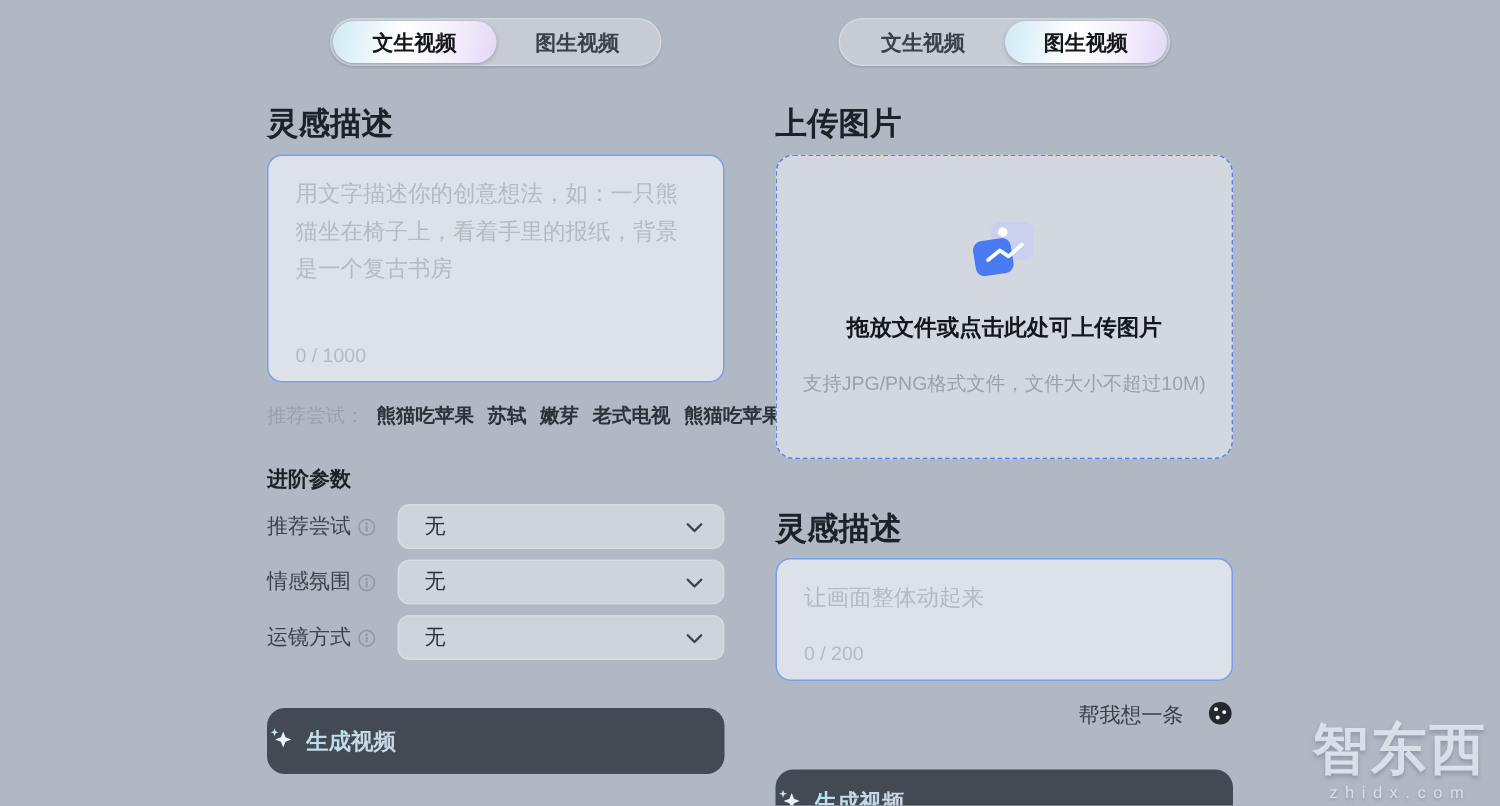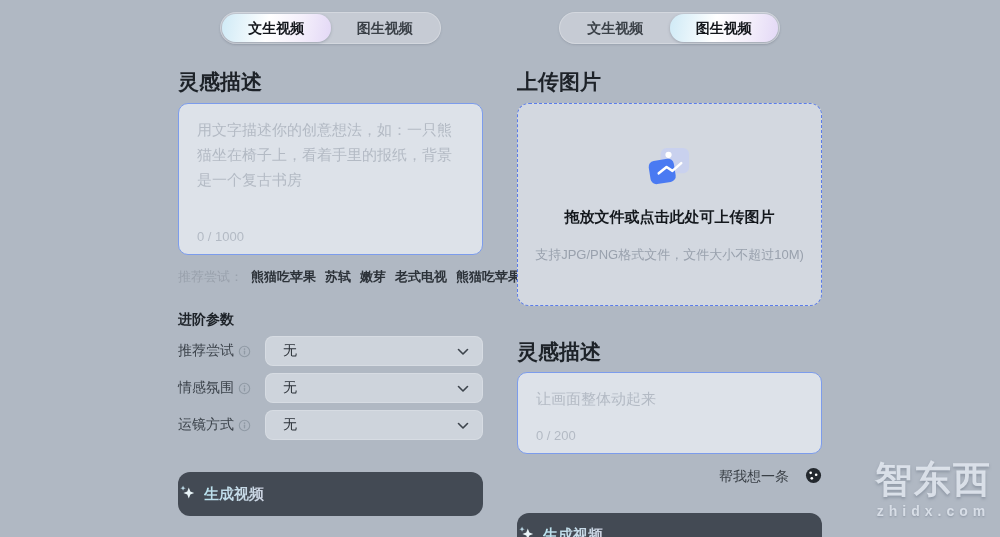--- a/index.html
+++ b/index.html
@@ -124,33 +124,32 @@
   
   .help-row {
     margin-top: 13px;
     display: flex; align-items: center; justify-content: flex-end; gap: 16px;
   }
   .help-text { font-size: 14px; color: #3a4047; cursor: pointer; }
   .dice-btn { border: none; background: transparent; padding: 0; cursor: pointer; display: flex; }
 
   
   .watermark {
-    position: absolute; right: 8px; bottom: 18px;
+    position: absolute; right: 8px; bottom: 2px;
     text-align: center; pointer-events: none;
   }
   .watermark-cn {
     font-size: 37px; font-weight: bold; letter-spacing: 2px;
     color: rgba(226,232,240,0.88);
     text-shadow: 0 2px 3px rgba(118,129,144,0.6);
   }
   .watermark-en {
-    font-size: 14px; letter-spacing: 5px; margin-top: -2px;
+    font-size: 11px; letter-spacing: 5px; margin-top: -2px;
     color: rgba(226,232,240,0.85);
     text-shadow: 0 1px 2px rgba(118,129,144,0.6);
-    font-weight: bold;
   }
 </style>
 </head>
 <body>
 
 <div class="col col-left">
 
   <div class="tabbar">
     <button class="tab active">文生视频</button>
     <button class="tab">图生视频</button>

